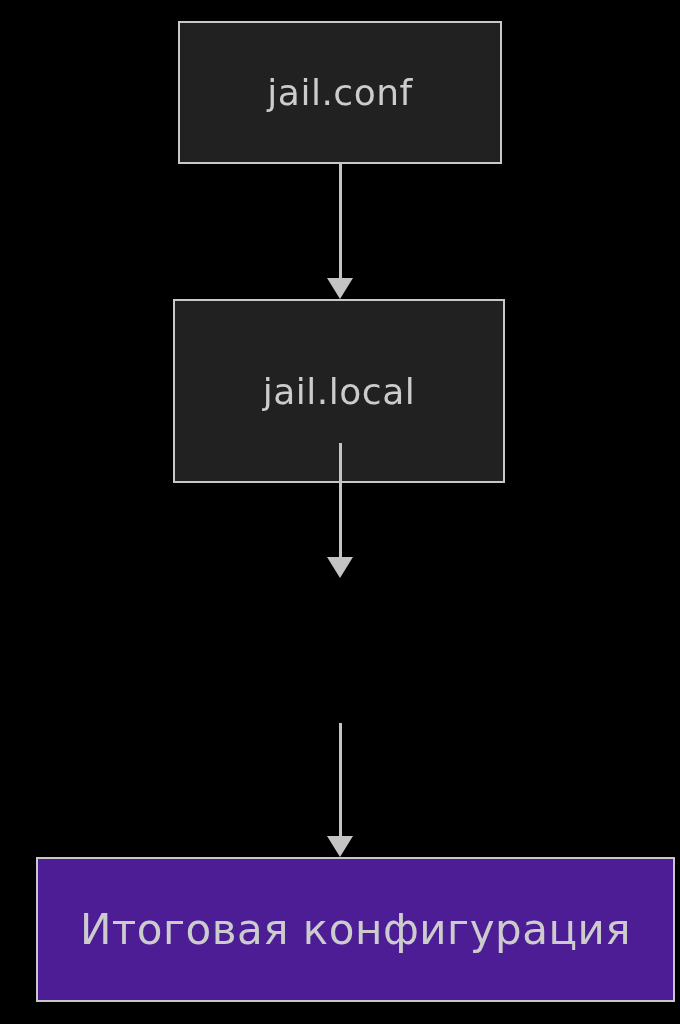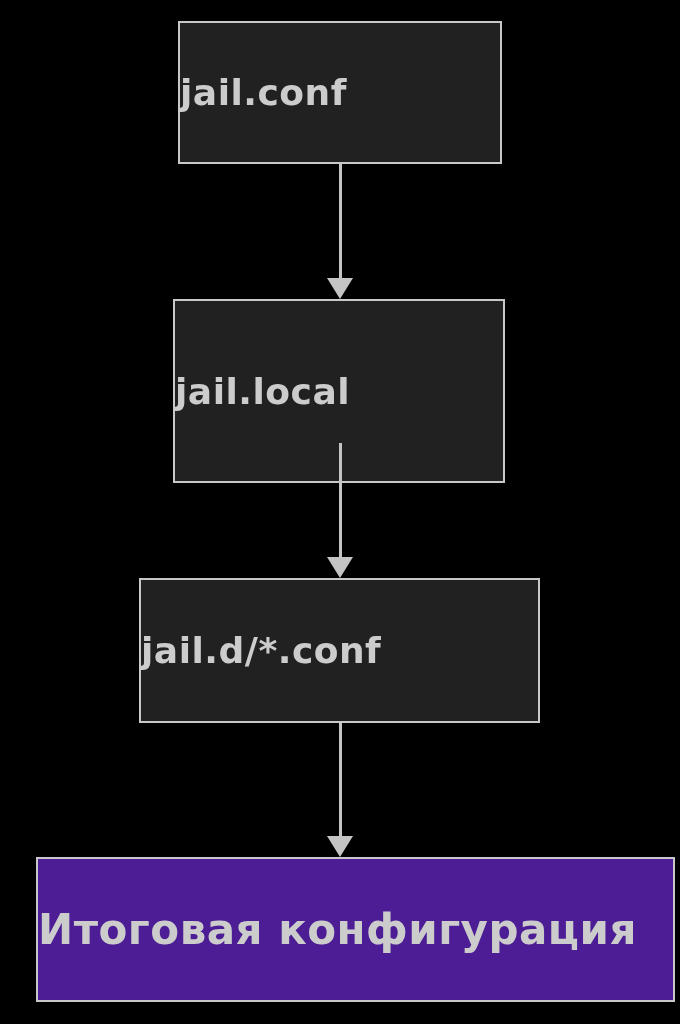--- a/index.html
+++ b/index.html
@@ -15,22 +15,21 @@
     overflow: hidden;
     font-family: "DejaVu Sans", "Liberation Sans", sans-serif;
   }
   .node {
     position: absolute;
     background: #212121;
     border: 2px solid #c8c8c8;
     box-sizing: border-box;
     display: flex;
     align-items: center;
-    justify-content: flex-start;
-    font-weight: bold;
+    justify-content: center;
   }
   .node-label {
     color: #cccccc;
     font-size: 36px;
     letter-spacing: 0.5px;
     white-space: nowrap;
   }
   .node-label.large {
     font-size: 42px;
   }
@@ -70,23 +69,20 @@
 
   <div class="node" style="left: 173px; top: 299px; width: 332px; height: 184px; background: rgb(33, 33, 33); border-color: rgb(200, 200, 200);">
     <span class="node-label" style="color: rgb(204, 204, 204);">jail.local</span>
   </div>
 
   <div class="arrow" style="left:326px; top:443px; height:135px;">
     <div class="arrow-shaft" style="background: rgb(196, 196, 196);"></div>
     <div class="arrow-head" style="border-top-color: rgb(196, 196, 196);"></div>
   </div>
 
-  <div class="node" style="left: 139px; top: 578px; width: 401px; height: 145px; background: rgb(33, 33, 33); border-color: rgb(200, 200, 200);">
-    <span class="node-label" style="color: rgb(204, 204, 204);">jail.d/*.conf</span>
-  </div>
 
   <div class="arrow" style="left:326px; top:723px; height:134px;">
     <div class="arrow-shaft" style="background: rgb(196, 196, 196);"></div>
     <div class="arrow-head" style="border-top-color: rgb(196, 196, 196);"></div>
   </div>
 
   <div class="node" style="left: 36px; top: 857px; width: 639px; height: 145px; background: #4c1d95; border-color: rgb(200, 200, 200);">
     <span class="node-label large" style="color: rgb(204, 204, 204);">Итоговая конфигурация</span>
   </div>
 

